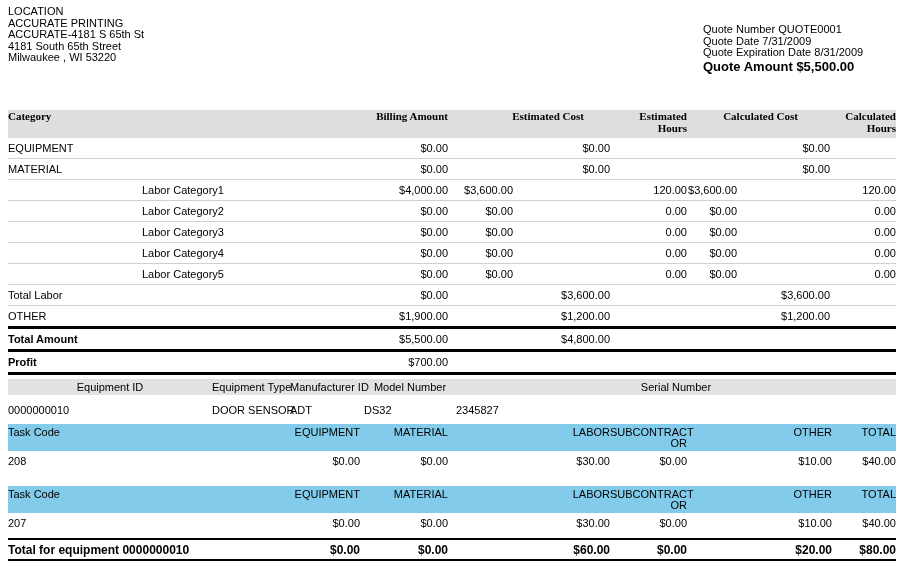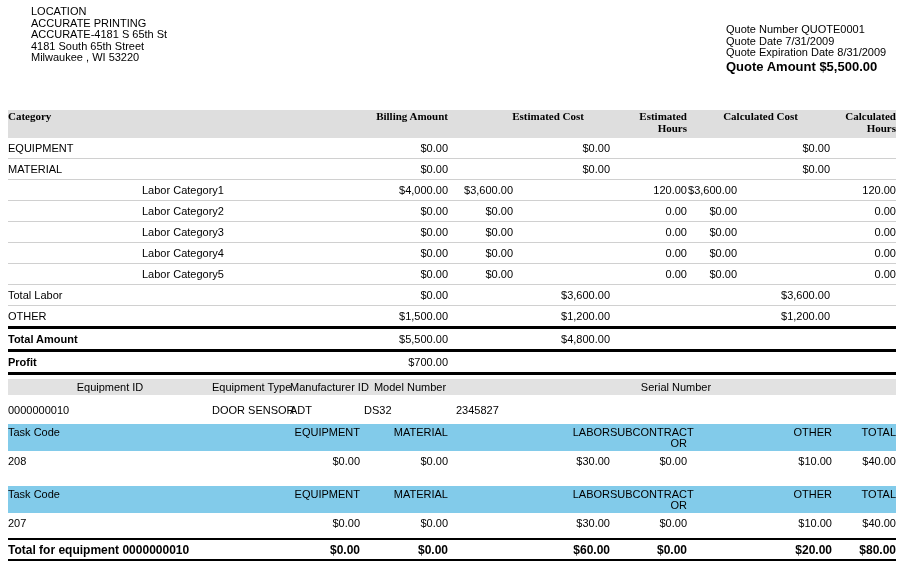--- a/index.html
+++ b/index.html
@@ -1,20 +1,20 @@
 <!DOCTYPE html>
 <html style="--table-header-bg: #dedede; --equipment-header-bg: #e2e2e2; --task-header-bg: #82cbea; --row-line: #d0d0d0;"><head>
 <meta charset="utf-8">
 <style>
   html,body{margin:0;padding:0;background:#fff;}
   body{width:900px;height:587px;font-family:"Liberation Sans",sans-serif;font-size:11px;color:#000;}
   .page{box-sizing:border-box;width:900px;height:587px;padding:6px 4px 0 8px;position:relative;overflow:hidden;}
 
   
-  .hdr{position:relative;height:104px;margin-left:23px;}
+  .hdr{position:relative;height:104px;}
   .loc{position:absolute;left:0;top:0;line-height:11.5px;}
   .qi{position:absolute;left:695px;top:18px;line-height:11.5px;}
   .qa{font-weight:bold;font-size:13px;margin-top:2px;}
 
   table{border-collapse:collapse;table-layout:fixed;width:888px;}
   td,th{padding:0;font-weight:normal;white-space:nowrap;}
   .num{text-align:right;}
   .b{font-weight:bold;}
 
   
@@ -143,21 +143,21 @@
         <td class="num">0.00</td>
       </tr>
       <tr>
         <td>Total Labor</td>
         <td class="num">$0.00</td>
         <td class="num pr77" colspan="2">$3,600.00</td>
         <td class="num pr66" colspan="2">$3,600.00</td>
       </tr>
       <tr>
         <td>OTHER</td>
-        <td class="num">$1,500.00</td>
+        <td class="num">$1,900.00</td>
         <td class="num pr77" colspan="2">$1,200.00</td>
         <td class="num pr66" colspan="2">$1,200.00</td>
       </tr>
       <tr class="r-totalamt">
         <td class="b">Total Amount</td>
         <td class="num">$5,500.00</td>
         <td class="num pr77" colspan="2">$4,800.00</td>
         <td colspan="2"></td>
       </tr>
       <tr class="r-profit">

